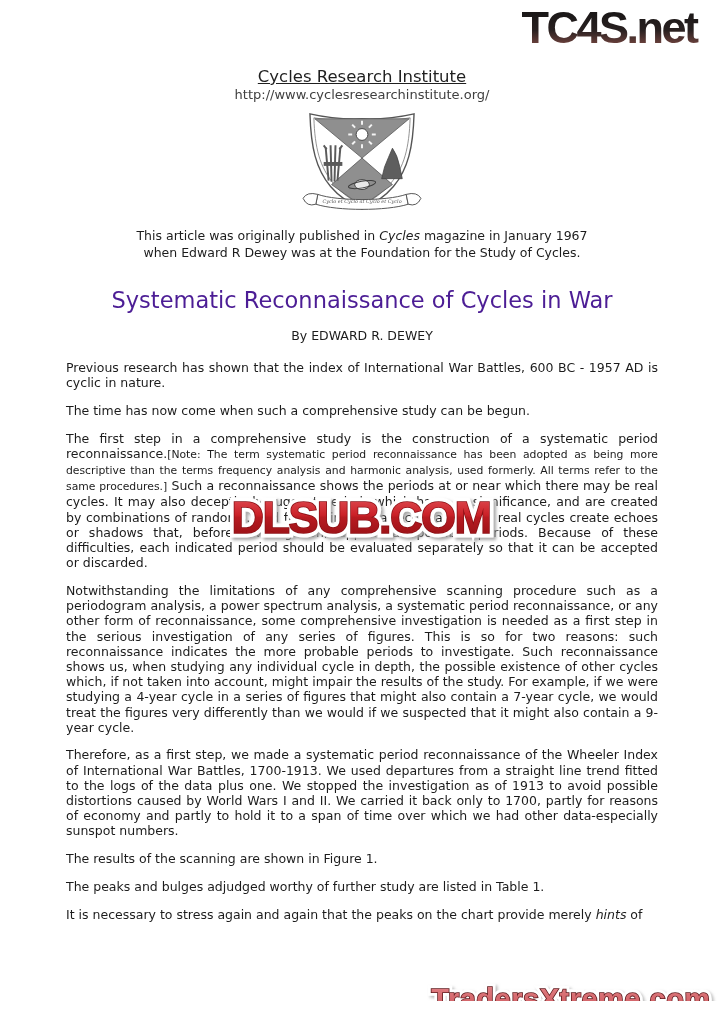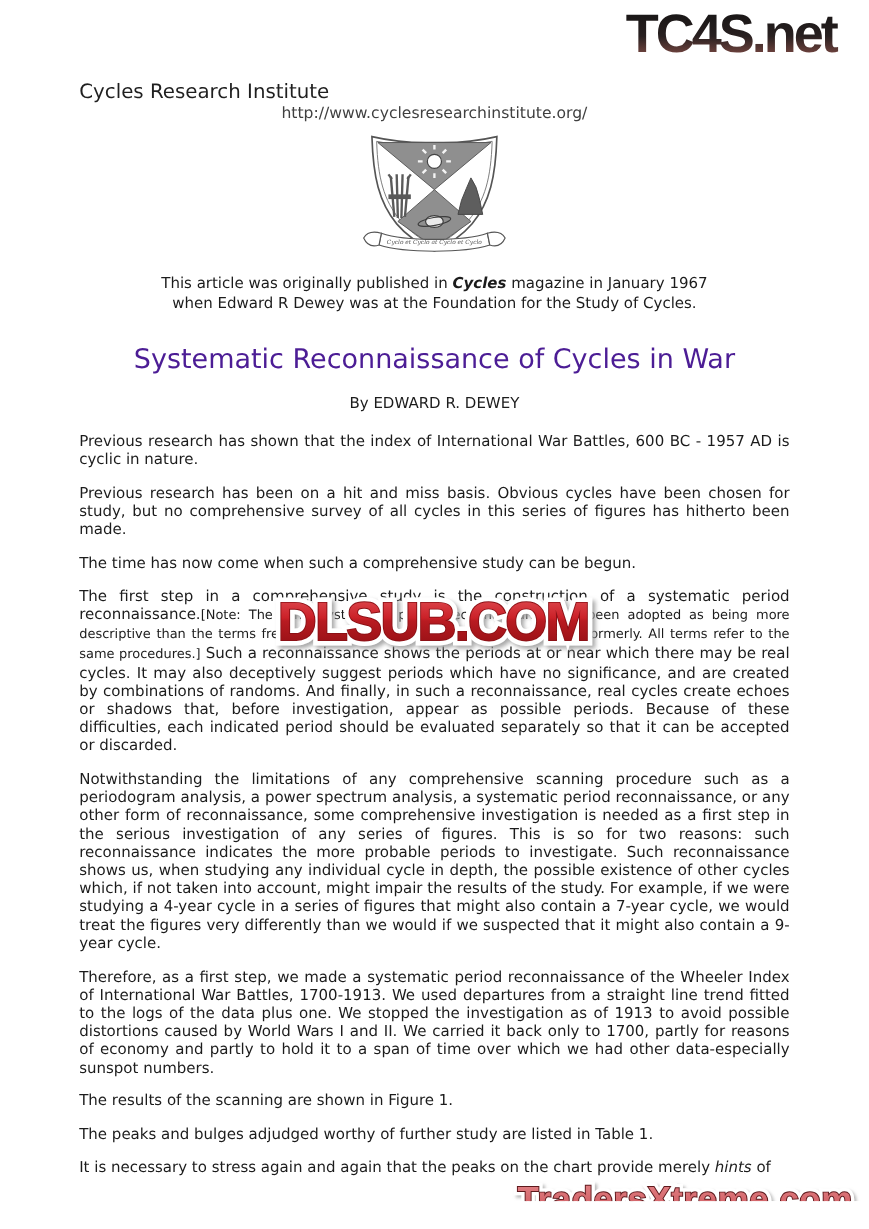--- a/index.html
+++ b/index.html
@@ -2,27 +2,27 @@
 <html><head>
 <meta charset="utf-8">
 <style>
   html,body { margin:0; padding:0; background:#ffffff; }
   .page {
     position:relative; width:724px; height:1001px; background:#ffffff;
     font-family:"DejaVu Sans", sans-serif; color:#1c1c1c; overflow:hidden;
   }
   .content { position:absolute; left:66px; top:66px; width:592px; }
 
-  .org-name { text-align:left; font-size:16.5px; line-height:21px; color:#1f1f1f; }
+  .org-name { text-align:center; font-size:16.5px; line-height:21px; color:#1f1f1f;text-decoration:underline; }
   .org-url  { text-align:center; font-size:13px; line-height:16px; color:#404040; }
 
   .crest { display:block; margin:3px auto 0 auto; }
 
   .pub-note { text-align:center; font-size:12.5px; line-height:17px; margin-top:11px; }
-  .em-bi { font-weight:bold; font-style:italic; }
+  .em-bi { font-weight:normal; font-style:italic; }
   .em-i  { font-style:italic; }
 
   .title  { text-align:center; font-size:22.5px; line-height:27px; margin-top:26px; color:#4c1d95; font-weight:400; }
   .byline { text-align:center; font-size:12.5px; line-height:15px; margin-top:14px; }
 
   .paras { margin-top:17px; font-size:12.5px; line-height:15.2px; }
   p.para { margin:0 0 12.5px 0; text-align:justify; }
   .note-inline { font-size:10.8px; }
 
   
@@ -113,21 +113,20 @@
     <div class="pub-note">
       <span>This article was originally published in </span><span class="em-bi">Cycles</span><span> magazine in January 1967</span><br>
       <span>when Edward R Dewey was at the Foundation for the Study of Cycles.</span>
     </div>
 
     <div class="title">Systematic Reconnaissance of Cycles in War</div>
     <div class="byline">By EDWARD R. DEWEY</div>
 
     <div class="paras">
       <p class="para">Previous research has shown that the index of International War Battles, 600 BC - 1957 AD is cyclic in nature.</p>
-      <p class="para">Previous research has been on a hit and miss basis. Obvious cycles have been chosen for study, but no comprehensive survey of all cycles in this series of figures has hitherto been made.</p>
       <p class="para">The time has now come when such a comprehensive study can be begun.</p>
       <p class="para"><span>The first step in a comprehensive study is the construction of a systematic period reconnaissance.</span><span class="note-inline">[Note: The term systematic period reconnaissance has been adopted as being more descriptive than the terms frequency analysis and harmonic analysis, used formerly. All terms refer to the same procedures.]</span><span> Such a reconnaissance shows the periods at or near which there may be real cycles. It may also deceptively suggest periods which have no significance, and are created by combinations of randoms. And finally, in such a reconnaissance, real cycles create echoes or shadows that, before investigation, appear as possible periods. Because of these difficulties, each indicated period should be evaluated separately so that it can be accepted or discarded.</span></p>
       <p class="para">Notwithstanding the limitations of any comprehensive scanning procedure such as a periodogram analysis, a power spectrum analysis, a systematic period reconnaissance, or any other form of reconnaissance, some comprehensive investigation is needed as a first step in the serious investigation of any series of figures. This is so for two reasons: such reconnaissance indicates the more probable periods to investigate. Such reconnaissance shows us, when studying any individual cycle in depth, the possible existence of other cycles which, if not taken into account, might impair the results of the study. For example, if we were studying a 4-year cycle in a series of figures that might also contain a 7-year cycle, we would treat the figures very differently than we would if we suspected that it might also contain a 9-year cycle.</p>
       <p class="para">Therefore, as a first step, we made a systematic period reconnaissance of the Wheeler Index of International War Battles, 1700-1913. We used departures from a straight line trend fitted to the logs of the data plus one. We stopped the investigation as of 1913 to avoid possible distortions caused by World Wars I and II. We carried it back only to 1700, partly for reasons of economy and partly to hold it to a span of time over which we had other data-especially sunspot numbers.</p>
       <p class="para">The results of the scanning are shown in Figure 1.</p>
       <p class="para">The peaks and bulges adjudged worthy of further study are listed in Table 1.</p>
       <p class="para"><span>It is necessary to stress again and again that the peaks on the chart provide merely </span><span class="em-i">hints</span><span> of</span></p>
     </div>
   </div>
 

